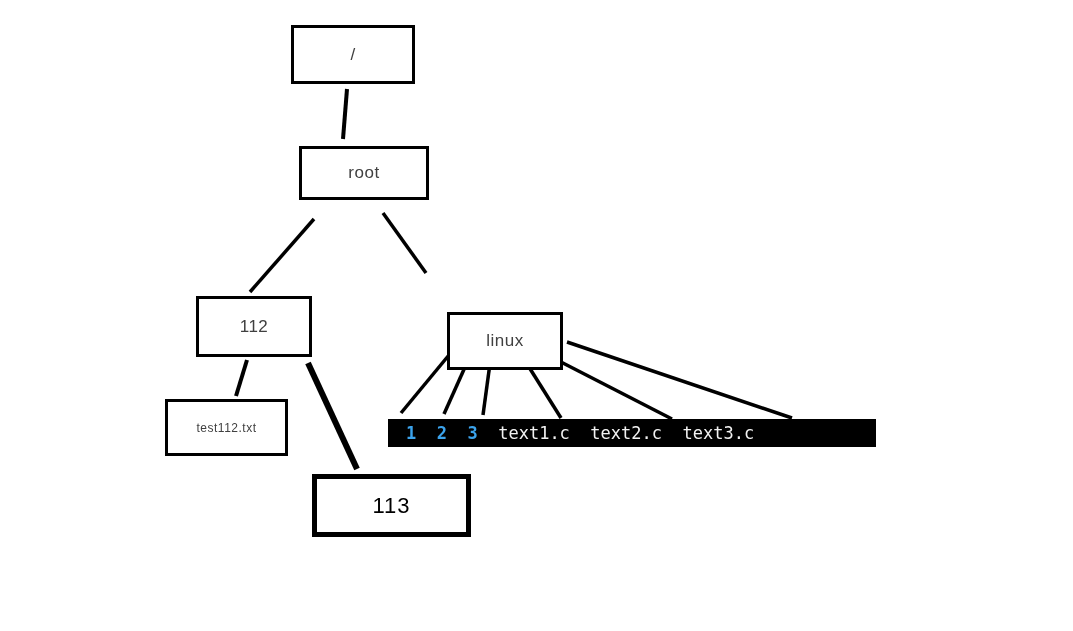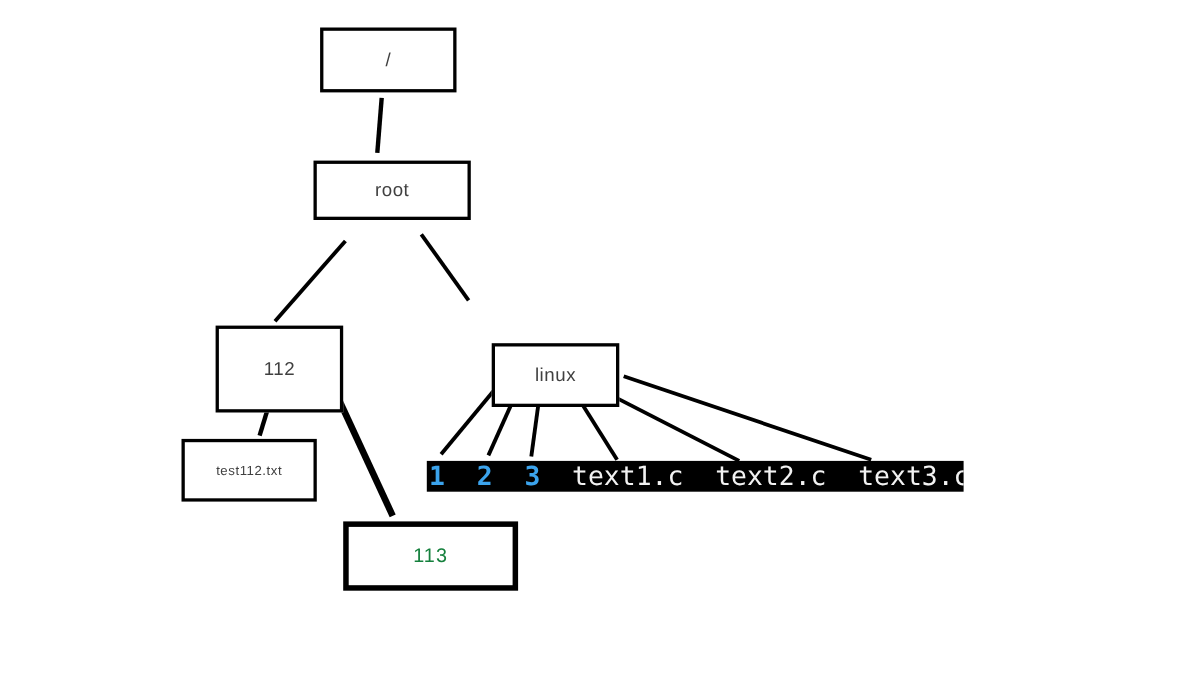--- a/index.html
+++ b/index.html
@@ -29,37 +29,37 @@
     background: #ffffff;
     border: 3px solid #000000;
     display: flex;
     align-items: center;
     justify-content: center;
     color: #404040;
     font-size: 17px;
     letter-spacing: 0.5px;
   }
   .node-slash   { left: 291px; top: 25px;  width: 124px; height: 59px; }
-  .node-root    { left: 285px; top: 146px; width: 143px; height: 54px; }
-  .node-112     { left: 196px; top: 296px; width: 116px; height: 79px; }
+  .node-root    { left: 299px; top: 146px; width: 130px; height: 54px; }
+  .node-112     { left: 196px; top: 296px; width: 116px; height: 61px; }
   .node-linux   { left: 447px; top: 295px; width: 116px; height: 58px; }
   .node-test112 { left: 165px; top: 399px; width: 123px; height: 57px; font-size: 12px; }
   .node-113     { left: 312px; top: 474px; width: 159px; height: 63px;
-                  border-width: 5px; font-size: 18px; color: #15803d; letter-spacing: 1px; }
+                  border-width: 5px; font-size: 22px; color: #000000; letter-spacing: 1px; }
   .terminal {
     position: absolute;
     left: 388px;
     top: 419px;
     width: 488px;
     height: 28px;
     box-sizing: border-box;
-    padding-left: 2px;
+    padding-left: 18px;
     background: #000000;
     font-family: "DejaVu Sans Mono", "Liberation Mono", monospace;
-    font-size: 24px;
+    font-size: 17px;
     line-height: 28px;
     white-space: pre;
     overflow: hidden;
   }
   .t-dir  { font-weight: bold; }
   .t-file { font-weight: normal; }
 </style>
 </head>
 <body>
 

